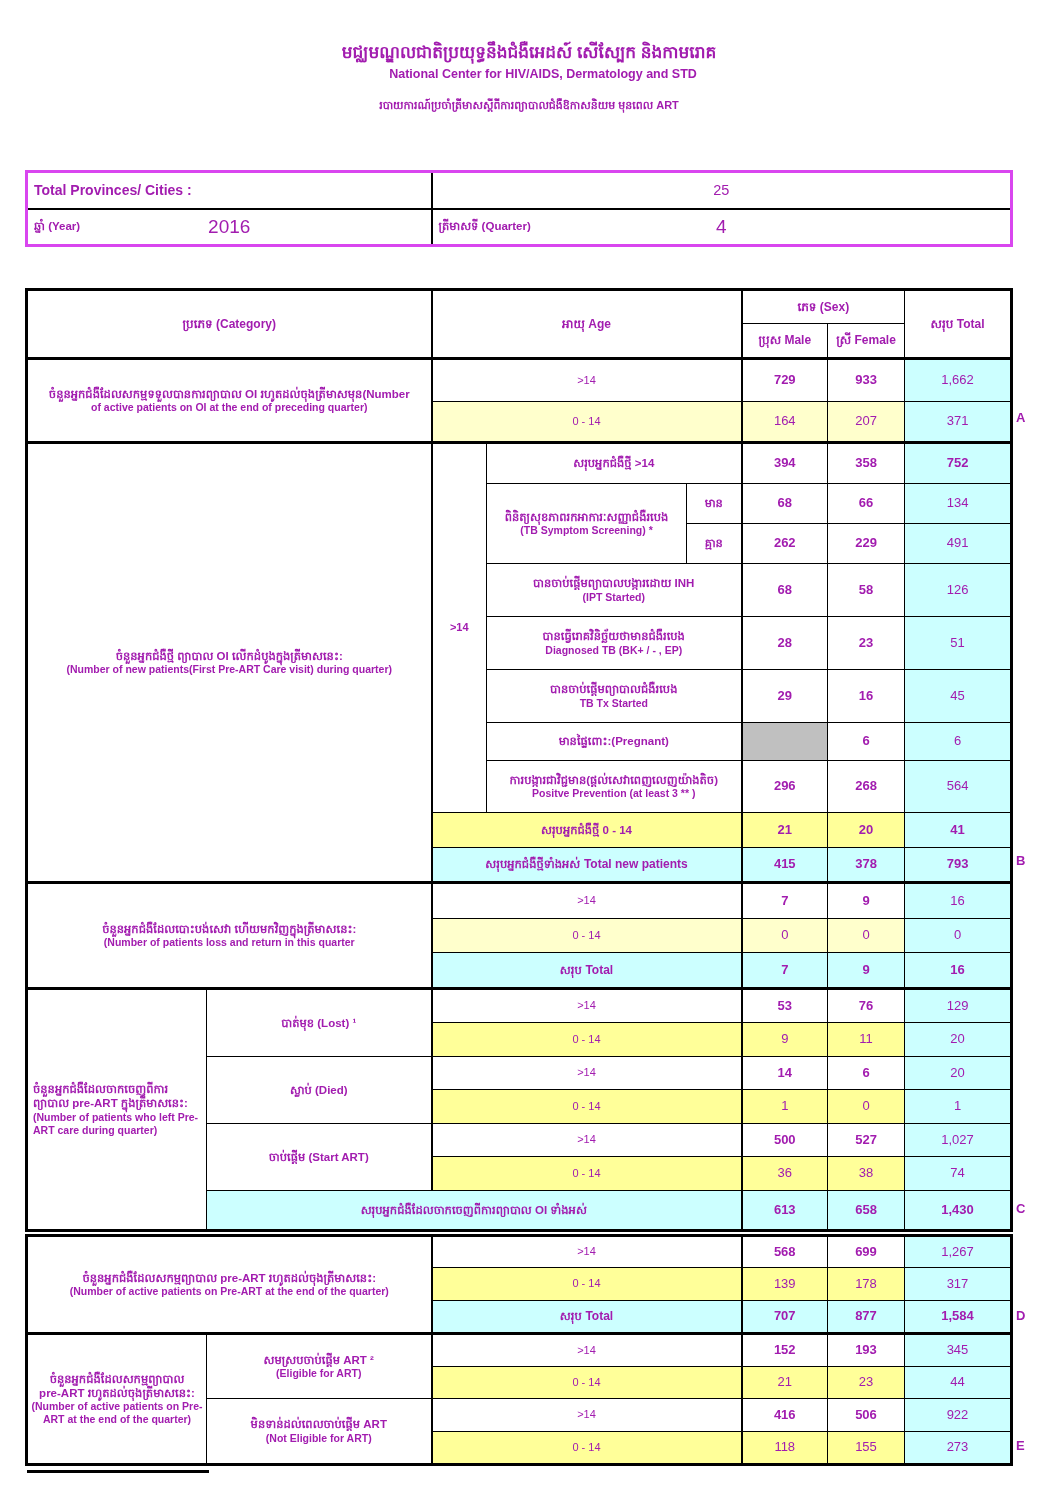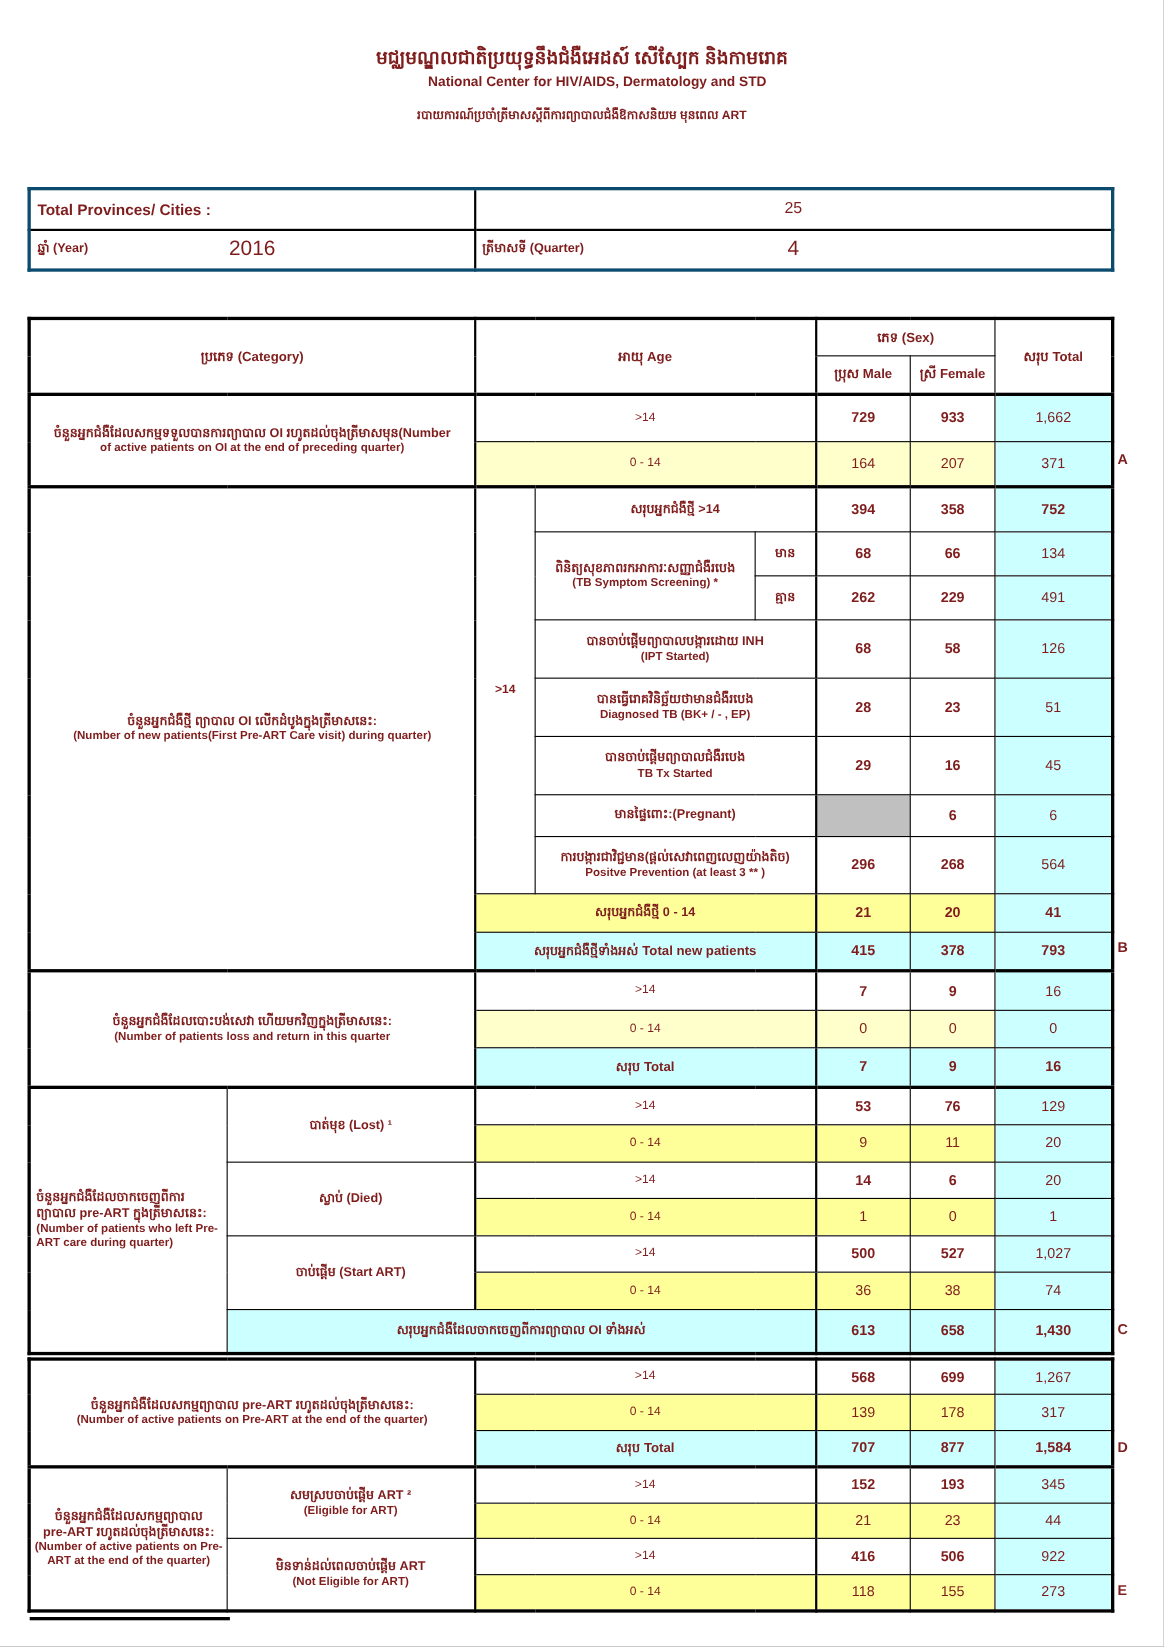--- a/index.html
+++ b/index.html
@@ -1,33 +1,33 @@
 <!DOCTYPE html>
 <html><head>
 <meta charset="utf-8">
 <style>
   * { box-sizing: border-box; }
   html,body { margin:0; padding:0; background:#888; }
   .page {
     position:relative; width:1058px; height:1497px; margin:0 auto;
-    background:#ffffff; color:#7f1d1d;
+    background:#ffffff; color:#a21caf;
     font-family:"Liberation Sans", sans-serif;
   }
   
   .titles { position:absolute; top:40px; left:0; width:100%; text-align:center; }
   .t-km  { font-size:17px; font-weight:bold; line-height:1.5; }
   .t-en  { font-size:12.5px; font-weight:bold; line-height:1.4;margin-left:28px; }
   .t-km2 { font-size:11px; font-weight:bold; margin-top:14px; line-height:1.5; }
 
   
   table { border-collapse:collapse; table-layout:fixed; }
   td { border:1px solid #000; text-align:center; vertical-align:middle; padding:0 3px; overflow:hidden; font-size:13px; }
 
   
-  .info { position:absolute; left:25px; top:170px; width:985px; border:3px solid #0c4a6e; }
+  .info { position:absolute; left:25px; top:170px; width:985px; border:3px solid #d946ef; }
   .info td { height:37px; border:2px solid #000; }
   .info .lbl { text-align:left; font-weight:bold; font-size:14px; padding-left:6px; }
   .info .val { font-size:14.5px; }
   .split { position:relative; }
   .split .tag { position:absolute; left:6px; top:50%; transform:translateY(-50%); font-weight:bold; font-size:11.5px; }
   .split .mid { font-size:19px; }
 
   
   .main { position:absolute; left:25px; width:985px; border:3px solid #000; }
   .main td { line-height:1.25; }

